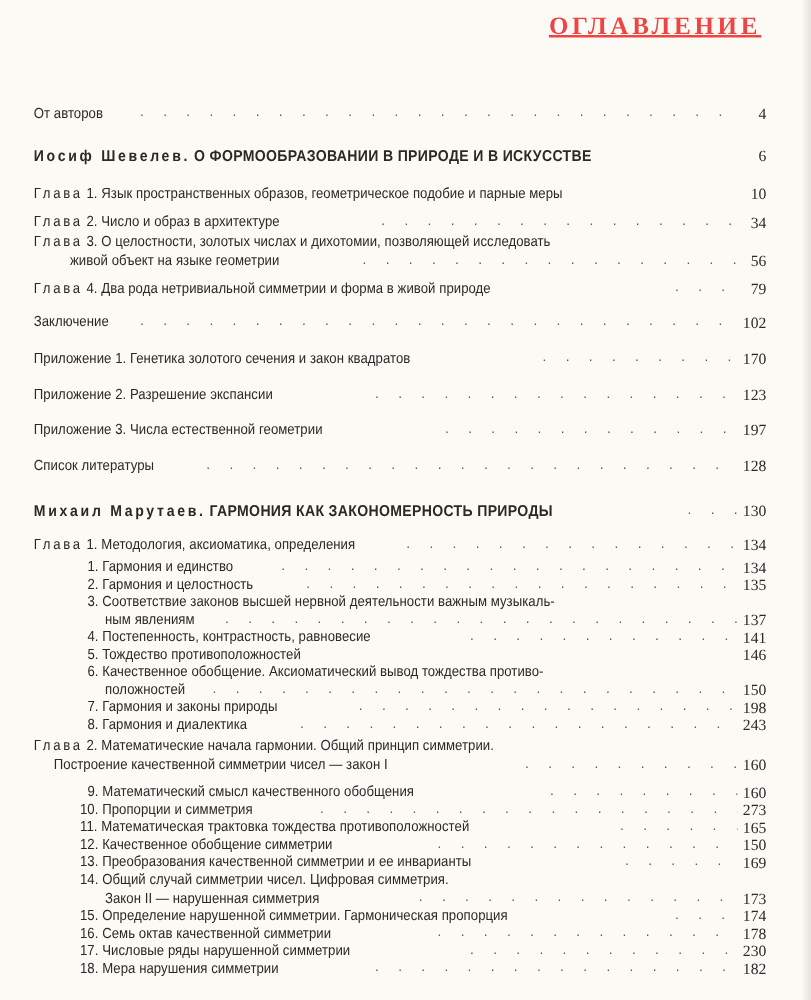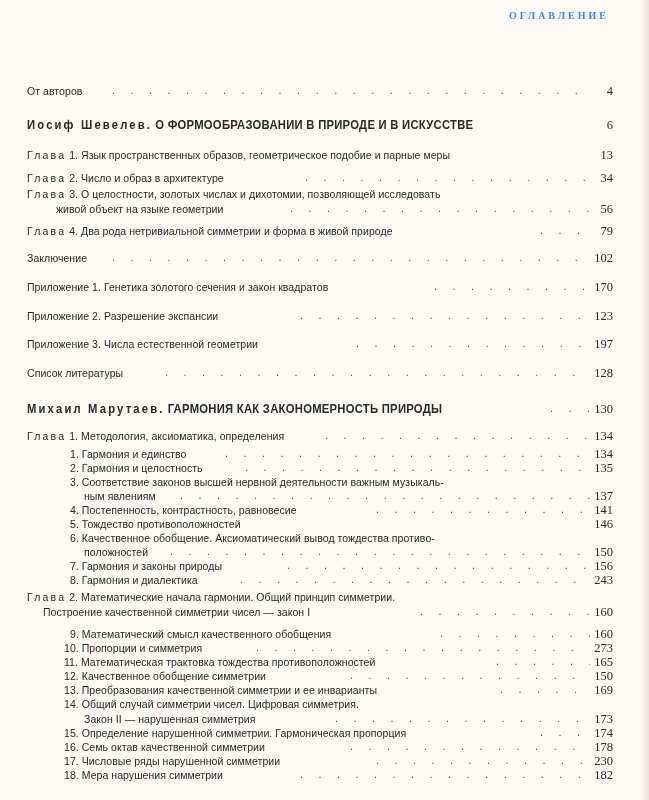--- a/index.html
+++ b/index.html
@@ -11,21 +11,21 @@
       position: relative;
     }
     .page { position: absolute; left: 0; top: 0; width: 649px; height: 800px; }
     .edge {
       position: absolute; right: 0; top: 0; width: 8px; height: 800px;
       background: linear-gradient(to right, rgba(0,0,0,0), rgba(120,115,100,0.18));
     }
     .title {
       position: absolute; right: 40px; top: 10px;
       font-family: "Liberation Serif", serif; font-weight: bold;
-      font-size: 10px; letter-spacing: 3px; color: #3b82f6;
+      font-size: 20px; letter-spacing: 3px; color: #ef4444; text-decoration: underline;
     }
     .rowwrap { position: absolute; left: 0; width: 649px; }
     .entry-text {
       position: absolute; white-space: nowrap;
       font-size: 11.7px; letter-spacing: 0.05px;
       transform: scaleX(0.9); transform-origin: left top;
     }
     .dots {
       position: absolute; white-space: nowrap; overflow: hidden;
       color: #555; letter-spacing: 6.2px; font-size: 11px;
@@ -58,21 +58,21 @@
       <span class="caps-bold">О ФОРМООБРАЗОВАНИИ В ПРИРОДЕ И В ИСКУССТВЕ</span>
     </span>
     <span class="num">6</span>
   </div>
 
   <div class="rowwrap" style="top:148px">
     <span class="entry-text" style="left:27px">
       <span class="spaced">Глава</span>
       <span>1. Язык пространственных образов, геометрическое подобие и парные меры</span>
     </span>
-    <span class="num">13</span>
+    <span class="num">10</span>
   </div>
 
   <div class="rowwrap" style="top:171px">
     <span class="entry-text" style="left:27px">
       <span class="spaced">Глава</span>
       <span>2. Число и образ в архитектуре</span>
     </span>
     <span class="dots" style="left:305px; width:285px">. . . . . . . . . . . . . . . . . . . . . . . . . . . . . . . . . . . . . . . . . . . . . . .</span>
     <span class="num">34</span>
   </div>
@@ -171,21 +171,21 @@
   </div>
   <div class="rowwrap" style="top:531px">
     <span class="entry-text" style="left:70px">6. Качественное обобщение. Аксиоматический вывод тождества противо-</span>
     <span class="entry-text" style="left:84px; top:14px">положностей</span>
     <span class="dots" style="left:170px; top:14px; width:420px">. . . . . . . . . . . . . . . . . . . . . . . . . . . . . . . . . . . . . . . . . . . . . . .</span>
     <span class="num" style="top:14px">150</span>
   </div>
   <div class="rowwrap" style="top:559px">
     <span class="entry-text" style="left:70px">7. Гармония и законы природы</span>
     <span class="dots" style="left:287px; width:303px">. . . . . . . . . . . . . . . . . . . . . . . . . . . . . . . . . . . . . . . . . . . . . . .</span>
-    <span class="num">156</span>
+    <span class="num">198</span>
   </div>
   <div class="rowwrap" style="top:573px">
     <span class="entry-text" style="left:70px">8. Гармония и диалектика</span>
     <span class="dots" style="left:240px; width:350px">. . . . . . . . . . . . . . . . . . . . . . . . . . . . . . . . . . . . . . . . . . . . . . .</span>
     <span class="num">243</span>
   </div>
 
   <div class="rowwrap" style="top:590px">
     <span class="entry-text" style="left:27px">
       <span class="spaced">Глава</span>

